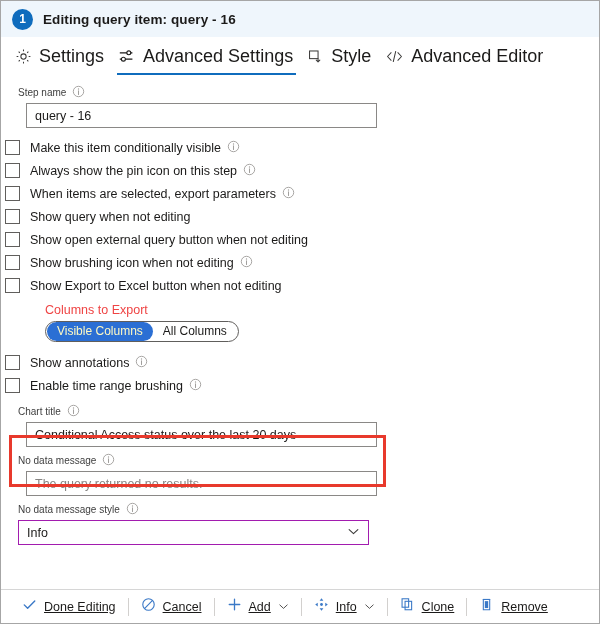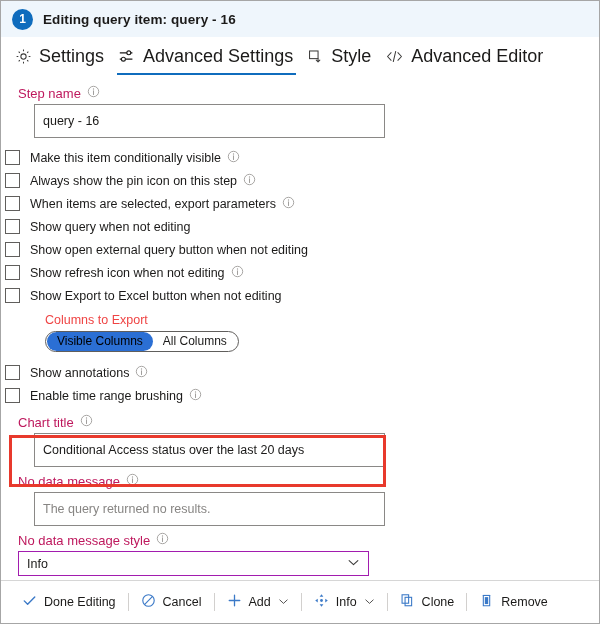--- a/index.html
+++ b/index.html
@@ -81,32 +81,32 @@
     left: 4px; right: 6px;
     bottom: 0;
     height: 2px;
     background: #0f6cbd;
   }
   .tab-icon { display: flex; align-items: center; justify-content: center; }
 
   
   .content { padding: 10px 0 0 0; }
   .field-label {
-    font-size: 13px;
-    color: #be185d;
+    font-size: 10px;
+    color: #404040;
     display: flex;
     align-items: center;
     margin: 0 12px 3px 17px;
   }
   .info-icon { margin-left: 6px; flex: 0 0 auto; display: block; }
 
   .textbox {
-    margin-left: 33px;
+    margin-left: 25px;
     width: 351px;
-    height: 34px;
+    height: 25px;
     box-sizing: border-box;
     border: 1px solid #8a8886;
     background: #ffffff;
     font-size: 12.5px;
     color: #1b1a19;
     display: flex;
     align-items: center;
     padding: 0 8px;
   }
   .textbox.placeholder { color: #878583; }
@@ -165,43 +165,44 @@
   }
   .pill {
     font-size: 12px;
     height: 19px;
     line-height: 19px;
     padding: 0 10px;
     border-radius: 10px;
     color: #1b1a19;
     white-space: nowrap;
   }
-  .pill.selected { background: #2b6fd4; color: #000000; }
+  .pill.selected { background: #2b6fd4; color: #fef9c3; }
 
   
   .annot {
     position: absolute;
     border: 3px solid #e8392c;
     box-sizing: border-box;
     pointer-events: none;
   }
   #annot-chart-title { left: 8px; top: 434px; width: 377px; height: 52px; }
   #annot-done-editing { left: 6px; top: 595px; width: 114px; height: 26px; }
 
   
   .toolbar {
     position: absolute;
     left: 0; right: 0; bottom: 0;
-    height: 43px;
+    height: 34px;
     border-top: 1px solid #d6d6d6;
     background: #ffffff;
     display: flex;
     align-items: center;
     padding-left: 14px;
     box-sizing: border-box;
+    text-decoration: underline;
   }
   .tb-item {
     display: flex;
     align-items: center;
     height: 100%;
     padding: 0 7px;
     cursor: default;
   }
   .tb-item .tb-label {
     font-size: 12.5px;
@@ -341,21 +342,21 @@
       <span class="ck-label">Show query when not editing</span>
     </div>
 
     <div class="checkrow">
       <span class="checkbox"></span>
       <span class="ck-label">Show open external query button when not editing</span>
     </div>
 
     <div class="checkrow">
       <span class="checkbox"></span>
-      <span class="ck-label">Show refresh icon when not editing</span>
+      <span class="ck-label">Show brushing icon when not editing</span>
       <span class="info-icon">
         <svg width="13" height="13" viewBox="0 0 14 14">
             <circle cx="7" cy="7" r="5.6" fill="none" stroke="#a19f9d" stroke-width="1"></circle>
             <circle cx="7" cy="4.3" r=".75" fill="#a19f9d"></circle>
             <path d="M7 6.1v4" stroke="#a19f9d" stroke-width="1.1" stroke-linecap="round"></path>
           </svg>
       </span>
     </div>
 
     <div class="checkrow">

